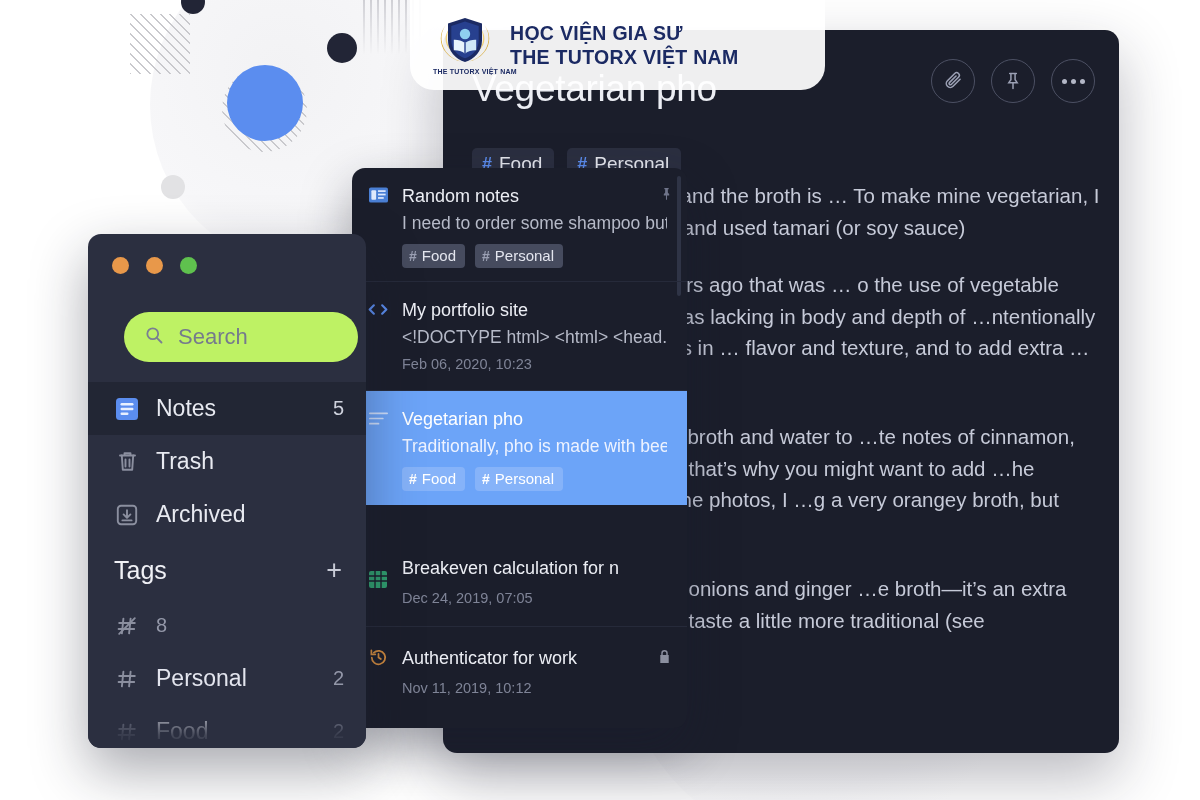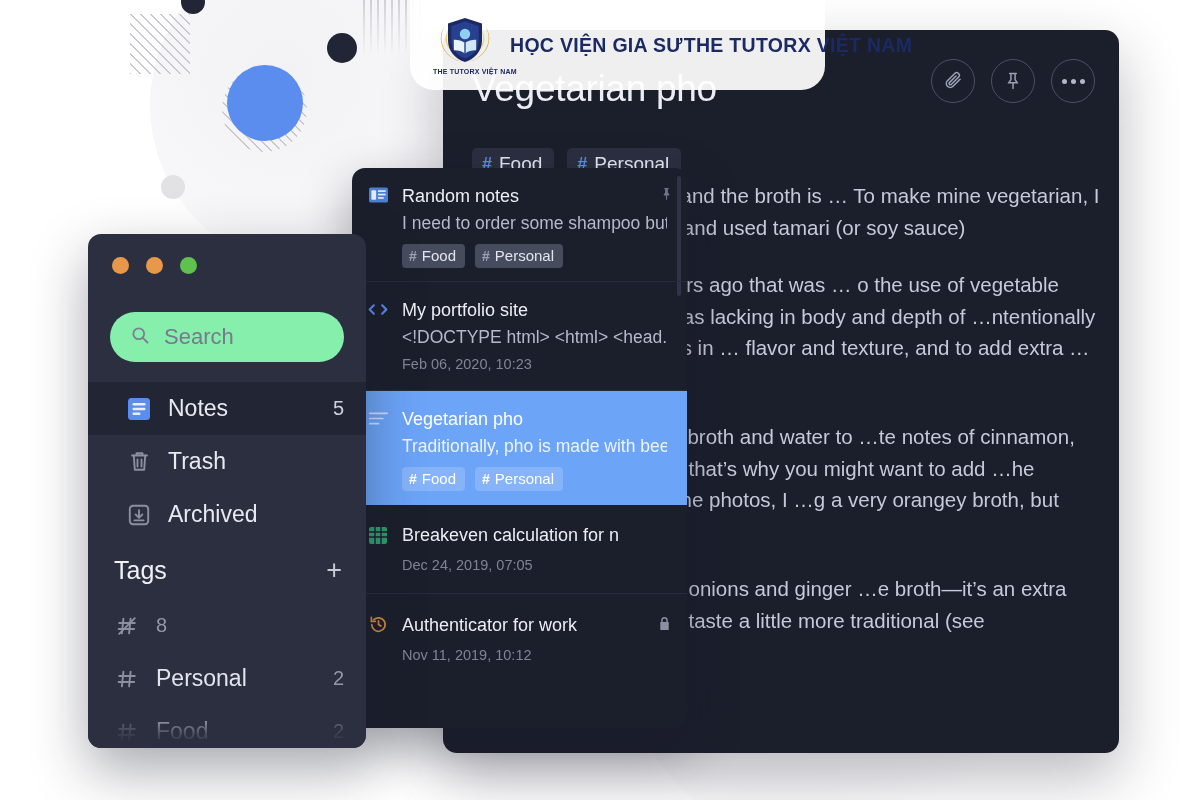--- a/index.html
+++ b/index.html
@@ -206,37 +206,37 @@
   }
   #traffic-lights {
     position: absolute; left: 24px; top: 23px;
     display: flex; gap: 17px;
   }
   #traffic-lights span {
     width: 17px; height: 17px; border-radius: 50%; display: block;
   }
   #search-box {
     position: absolute;
-    left: 22px; top: 78px;
+    left: 36px; top: 78px;
     width: 234px; height: 50px;
-    background: #86efac;
+    background: #bef264;
     border-radius: 25px;
     display: flex; align-items: center;
     padding: 0 20px;
     gap: 14px;
   }
   #search-placeholder {
     font-size: 22px;
     color: #757a8d;
   }
   .nav-item {
     position: relative;
     height: 53px;
     display: flex; align-items: center;
-    padding: 0 22px 0 38px;
+    padding: 0 22px 0 26px;
     justify-content: center;
   }
   .nav-item.active { background: #222634; }
   .nav-icon {
     width: 26px; margin-right: 16px;
     display: flex; align-items: center; justify-content: center;
   }
   .nav-label {
     font-size: 23px; color: #e8eaf1; flex: 1;
     white-space: nowrap;
@@ -272,21 +272,21 @@
     left: 410px; top: 0px;
     width: 415px; height: 90px;
     background: rgba(255,255,255,0.93);
     border-radius: 0 0 24px 24px;
     display: flex; align-items: center;
     padding-left: 24px;
     gap: 14px;
   }
   #wm-logo { position: relative; width: 62px; height: 60px; flex: none; }
   #wm-text {
-    display: flex; flex-direction: row;
+    display: flex; flex-direction: column;
     justify-content: center;
     gap: 1px;
   }
   #wm-text span {
     font-size: 19.5px;
     font-weight: 700;
     color: #1b2a63;
     letter-spacing: 0.3px;
     line-height: 23px;
     white-space: nowrap;
@@ -417,21 +417,21 @@
           <span class="hashmark">#</span>
           <span>Food</span>
         </span>
         <span class="mini-chip">
           <span class="hashmark">#</span>
           <span>Personal</span>
         </span>
       </div>
     </div>
 
-    <div class="note-item" style="padding-bottom:18px;padding-top:15px;">
+    <div class="note-item" style="padding-bottom:18px;padding-top:4px;margin-top:44px;">
       <span class="note-icon" style="top:20px;">
         <svg width="18" height="17" viewBox="0 0 18 17">
           <rect x="0" y="0" width="18" height="17" rx="2" fill="#2f9e6e"></rect>
           <path d="M0 5h18M0 10h18M6 0v17M12 0v17" stroke="#1b1e2b" stroke-width="1.4"></path>
         </svg>
       </span>
       <div class="note-title">Breakeven calculation for n</div>
       <div class="note-date">Dec 24, 2019, 07:05</div>
     </div>
 

